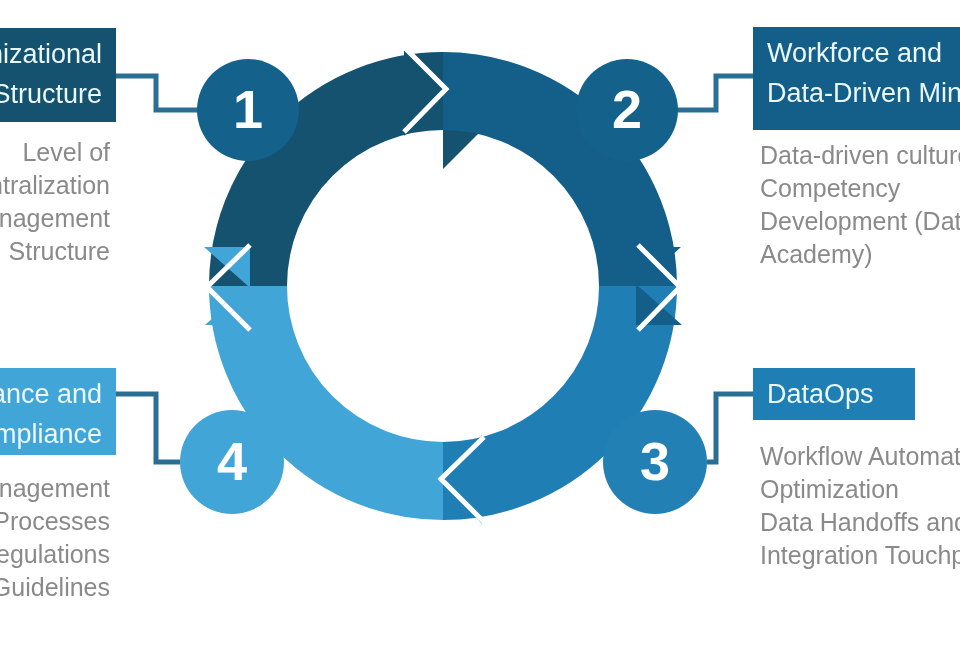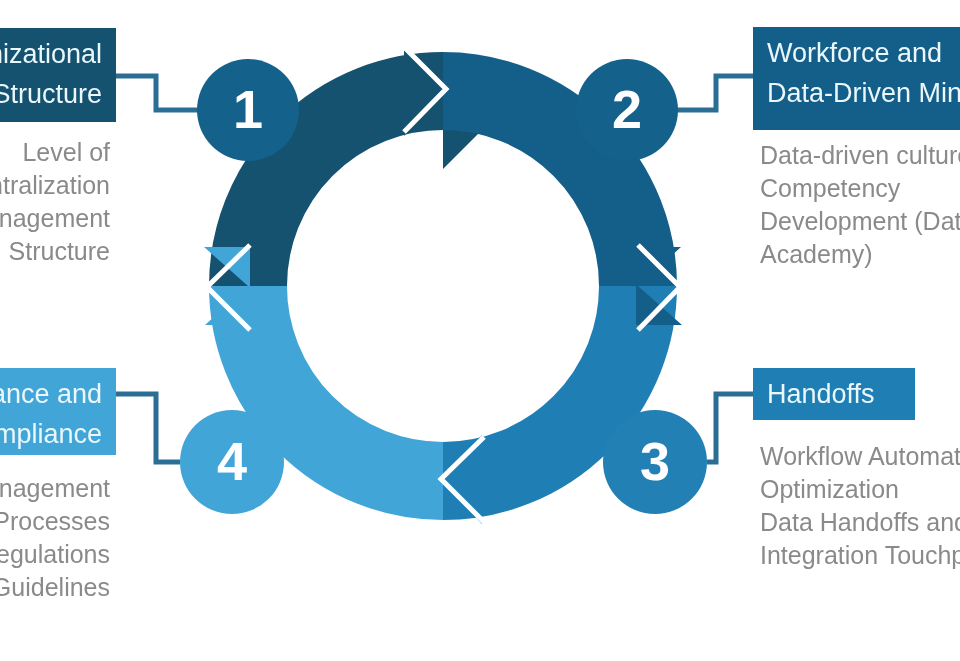--- a/index.html
+++ b/index.html
@@ -162,21 +162,21 @@
 Management
 Structure</div>
 
   <div class="title-box" id="title-2" style="background:#145f8a">Workforce and
 Data-Driven Mindset</div>
   <div class="body-text" id="body-2">Data-driven culture
 Competency
 Development (Data
 Academy)</div>
 
-  <div class="title-box" id="title-3" style="background:#1f7fb4">Handoffs</div>
+  <div class="title-box" id="title-3" style="background:#1f7fb4">DataOps</div>
   <div class="body-text" id="body-3">Workflow Automation
 Optimization
 Data Handoffs and
 Integration Touchpoints</div>
 
   <div class="title-box" id="title-4" style="background:#42a5d8">Governance and
 Compliance</div>
   <div class="body-text" id="body-4">Management
 Processes
 Regulations

